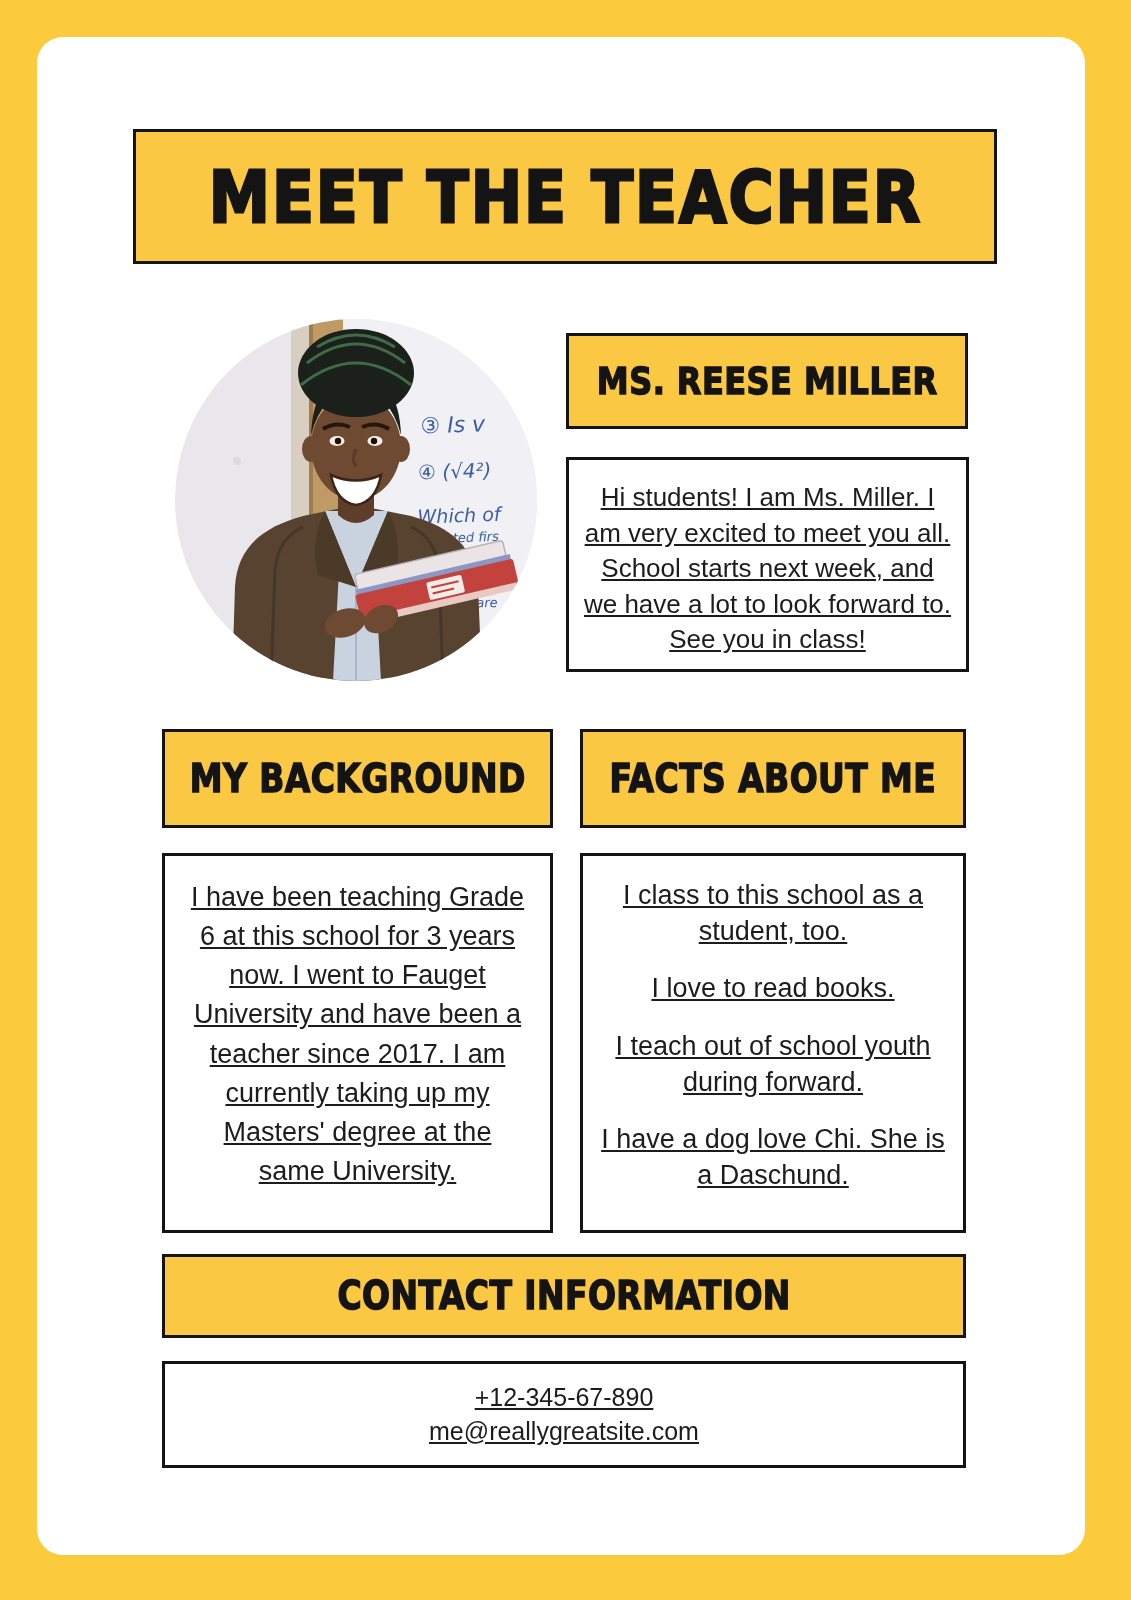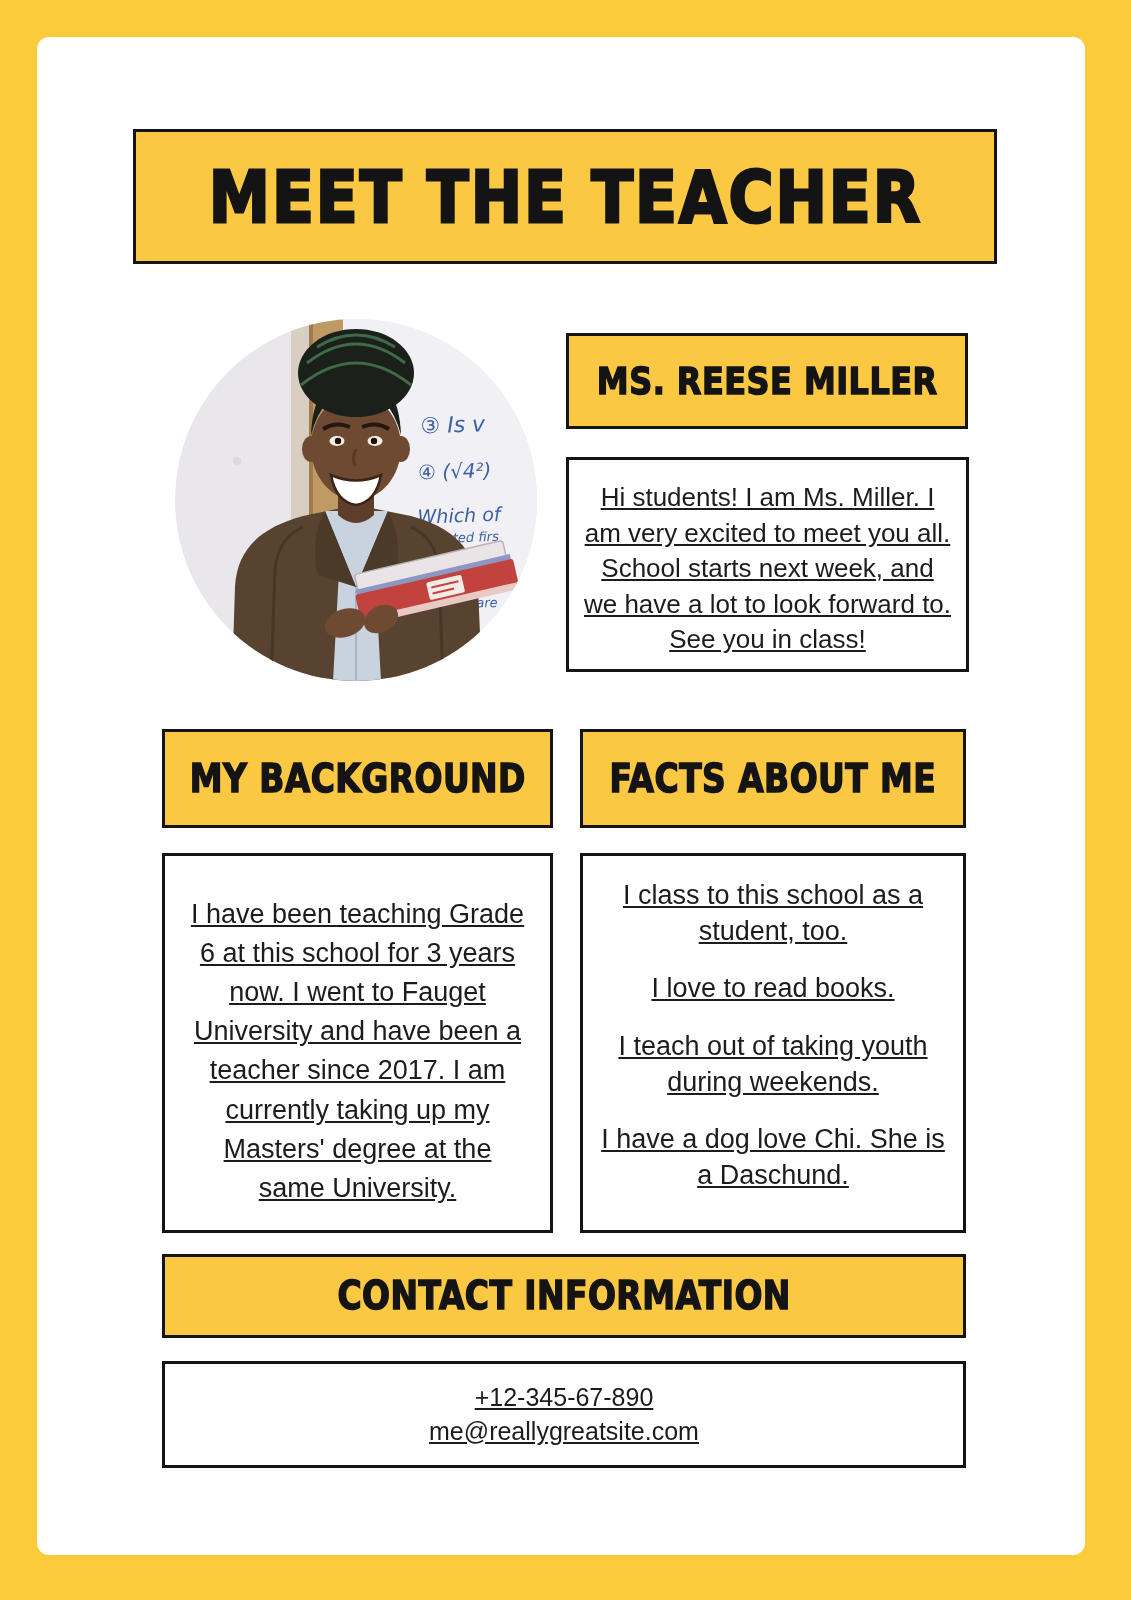--- a/index.html
+++ b/index.html
@@ -10,21 +10,21 @@
     height: 1600px;
     background: #FBCB3C;
     overflow: hidden;
     font-family: "Liberation Sans", sans-serif;
   }
   .sheet {
     position: absolute;
     left: 37px; top: 37px;
     width: 1048px; height: 1518px;
     background: #ffffff;
-    border-radius: 12px;
+    border-radius: 26px;
   }
   .banner {
     position: absolute;
     background: #FBC843;
     border: 3px solid #141414;
     display: flex;
     align-items: center;
     justify-content: center;
     text-align: center;
   }
@@ -58,21 +58,21 @@
     border: 3px solid #141414;
     color: #1c1c1c;
     text-align: center;
     display: flex;
     flex-direction: column;
     justify-content: flex-start;
     text-decoration: underline;
   }
   .intro-box { left: 529px; top: 420px; width: 403px; height: 215px; padding: 20px 14px; }
   .intro-box p { font-size: 26px; line-height: 1.37; }
-  .bg-box    { left: 125px; top: 816px; width: 391px; height: 380px; padding: 22px 24px; justify-content: flex-end; }
+  .bg-box    { left: 125px; top: 816px; width: 391px; height: 380px; padding: 22px 24px; }
   .bg-box p  { font-size: 27px; line-height: 1.45; }
   .facts-box { left: 543px; top: 816px; width: 386px; height: 380px; padding: 22px 10px; }
   .facts-box p { font-size: 27px; line-height: 1.32; margin-bottom: 22px; }
   .facts-box p:last-child { margin-bottom: 0; }
   .contact-box { left: 125px; top: 1324px; width: 804px; height: 107px; padding: 42px 10px; justify-content: center; }
   .contact-box p { font-size: 25px; line-height: 1.34; }
 
   .photo-circle {
     position: absolute;
     left: 138px; top: 282px;
@@ -177,21 +177,21 @@
       <span class="head-txt">MY BACKGROUND</span>
     </div>
 
     <div class="textbox bg-box">
       <p>I have been teaching Grade 6 at this school for 3 years now. I went to Fauget University and have been a teacher since 2017.  I am currently taking up my Masters' degree at the same University.</p>
     </div>
 
     <div class="textbox facts-box">
       <p>I class to this school as a student, too.</p>
       <p>I love to read books.</p>
-      <p>I teach out of taking youth during weekends.</p>
+      <p>I teach out of school youth during forward.</p>
       <p>I have a dog love Chi. She is a Daschund.</p>
     </div>
 
     <div class="banner contact-banner">
       <span class="head-txt">CONTACT INFORMATION</span>
     </div>
 
     <div class="textbox contact-box">
       <p>+12-345-67-890</p>
       <p>me@reallygreatsite.com</p>

